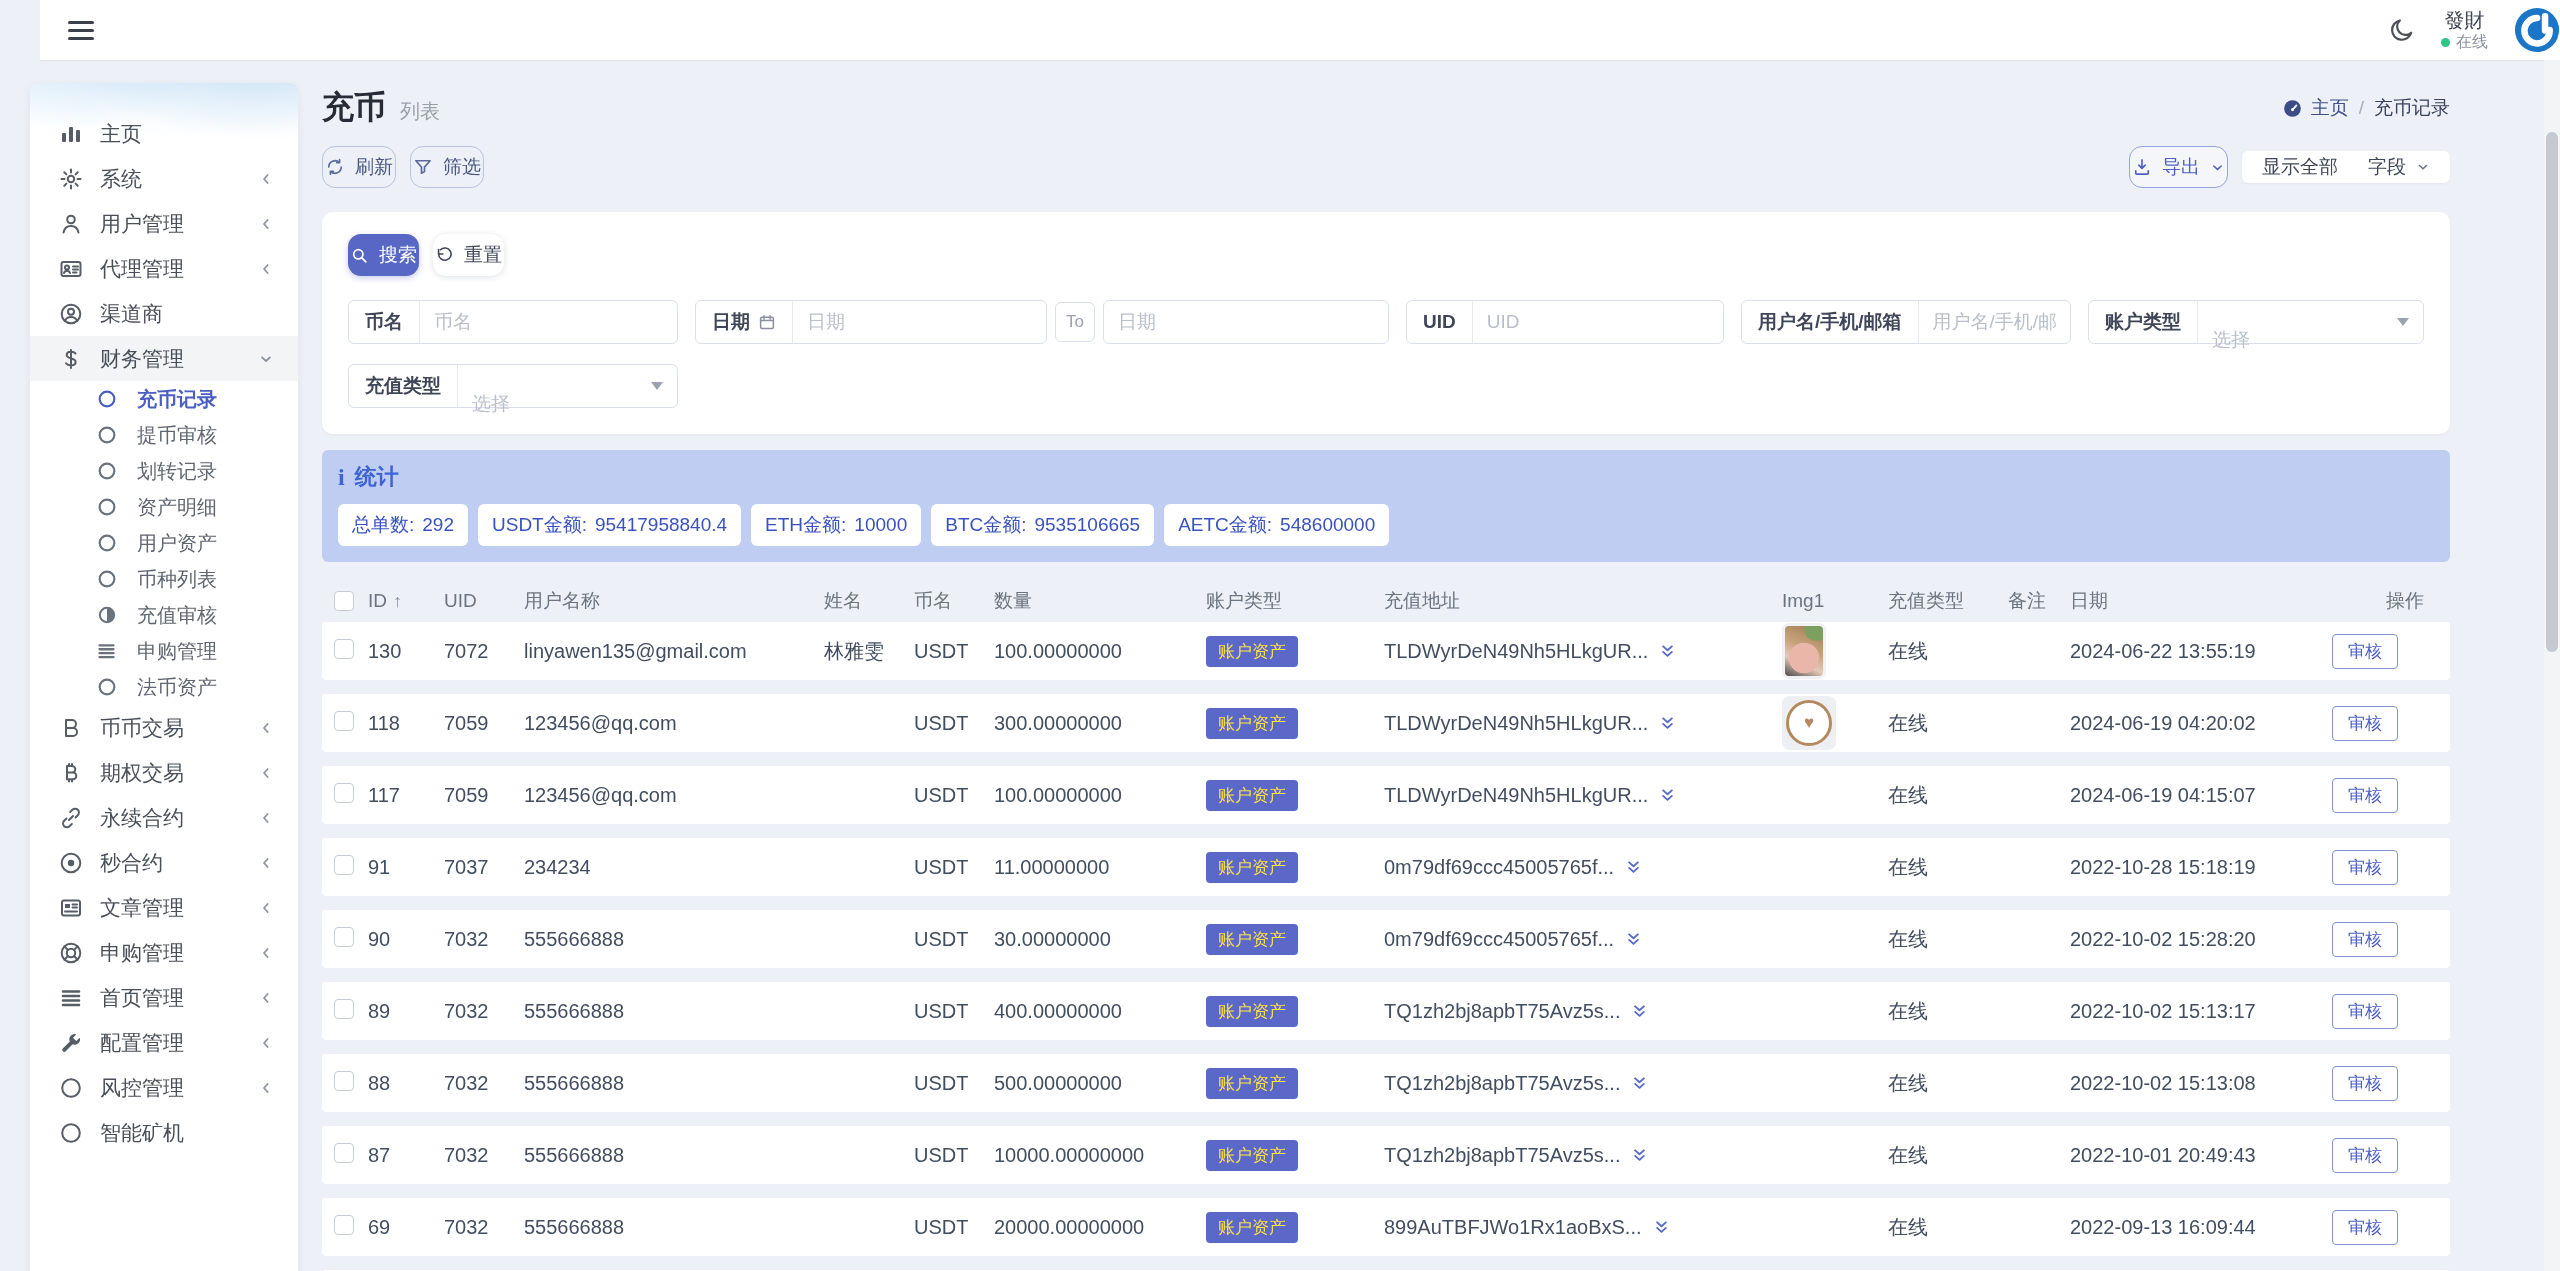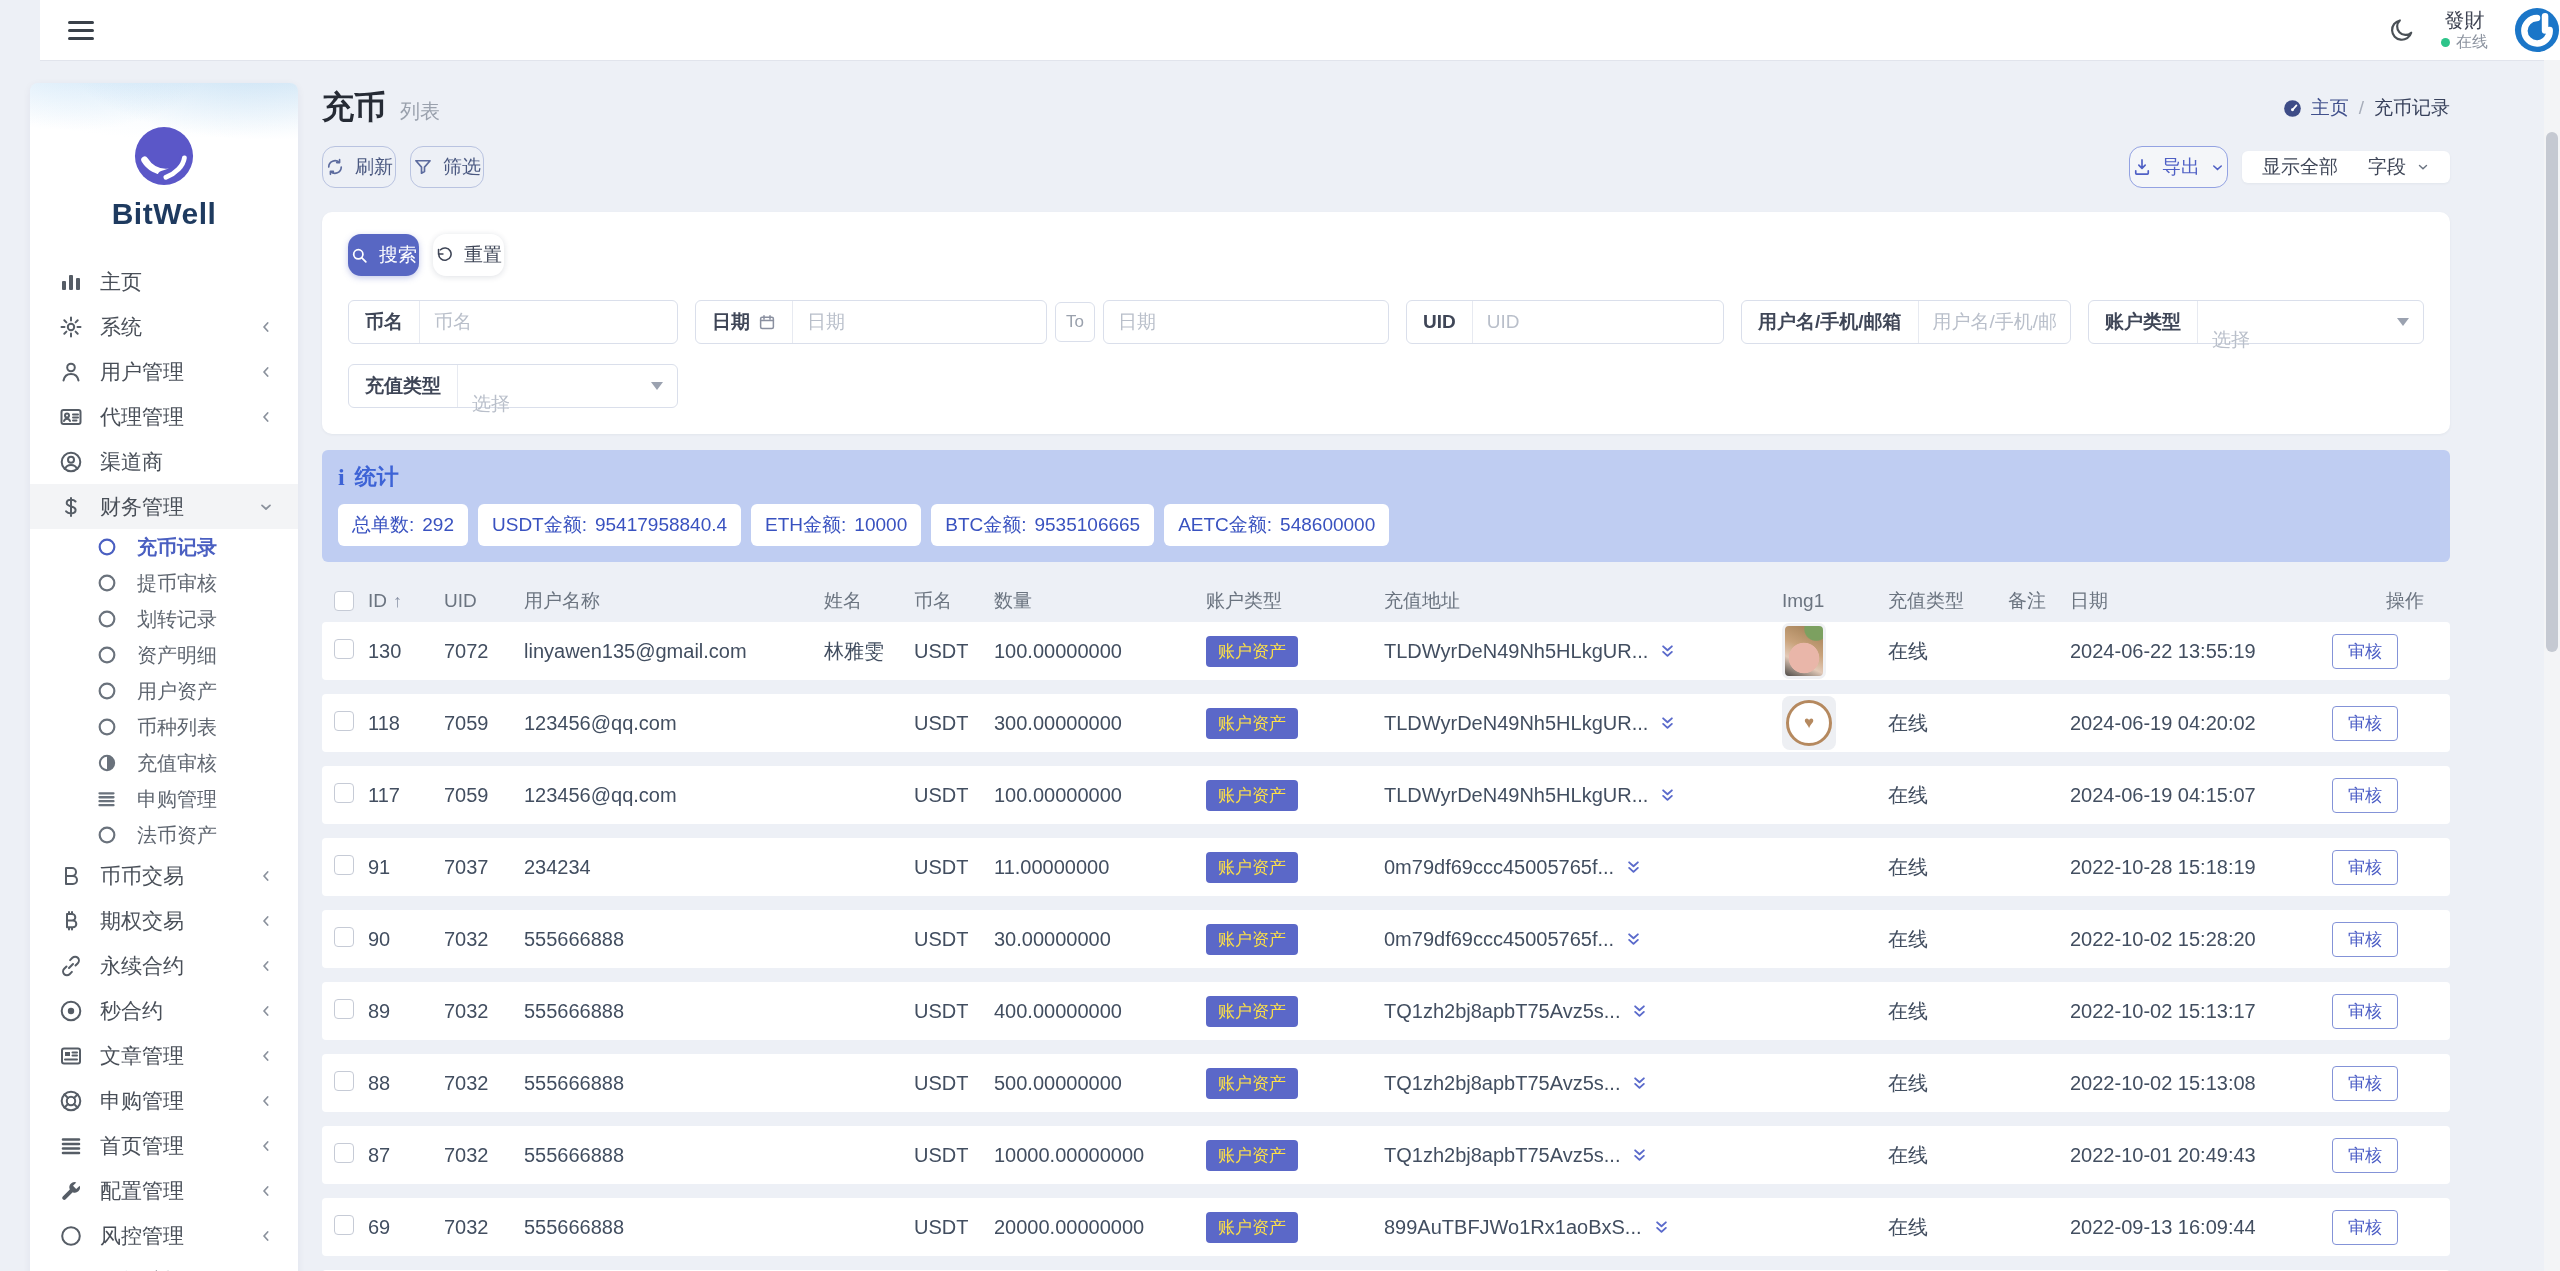--- a/index.html
+++ b/index.html
@@ -166,31 +166,20 @@
           <circle cx="12" cy="12" r="11.5" fill="#1b76c8"></circle>
           <path d="M12 5.8A6.6 6.6 0 1018.6 12" stroke="#fff" stroke-width="3.4" fill="none" stroke-linecap="round"></path>
           <path d="M16.2 4.8v7.4" stroke="#fff" stroke-width="3.4" stroke-linecap="round"></path>
         </svg>
     </span>
   </div>
 </header>
 
 <aside class="sidebar">
   <div class="wave"></div>
-  <div class="brand">
-    <span class="brand-circle icon">
-      <svg width="62" height="62" viewBox="0 0 64 64">
-          <circle cx="32" cy="32" r="30" fill="#5b57c8"></circle>
-          <path d="M12 36 C22 52 46 54 52 36" stroke="#fff" stroke-width="7" fill="none" stroke-linecap="round"></path>
-          <path d="M30 52 C40 50 50 42 52 36" stroke="#5b57c8" stroke-width="9" fill="none" stroke-linecap="round"></path>
-          <path d="M34 54 C44 50 52 42 53 34" stroke="#fff" stroke-width="5" fill="none" stroke-linecap="round"></path>
-        </svg>
-    </span>
-    <span class="brand-name">BitWell</span>
-  </div>
   <nav class="nav" id="nav">
       <div class="nav-item">
         <span class="icon nav-ico">
           <svg width="24" height="24" viewBox="0 0 24 24" fill="none" stroke="currentColor" stroke-width="2" stroke-linecap="round" stroke-linejoin="round">
             <rect x="3" y="11" width="4" height="9" rx="1" fill="currentColor" stroke="none"></rect>
             <rect x="10" y="5" width="4" height="15" rx="1" fill="currentColor" stroke="none"></rect>
             <rect x="17" y="8" width="4" height="12" rx="1" fill="currentColor" stroke="none"></rect>
           </svg>
         </span>
         <span class="nav-label">主页</span>

